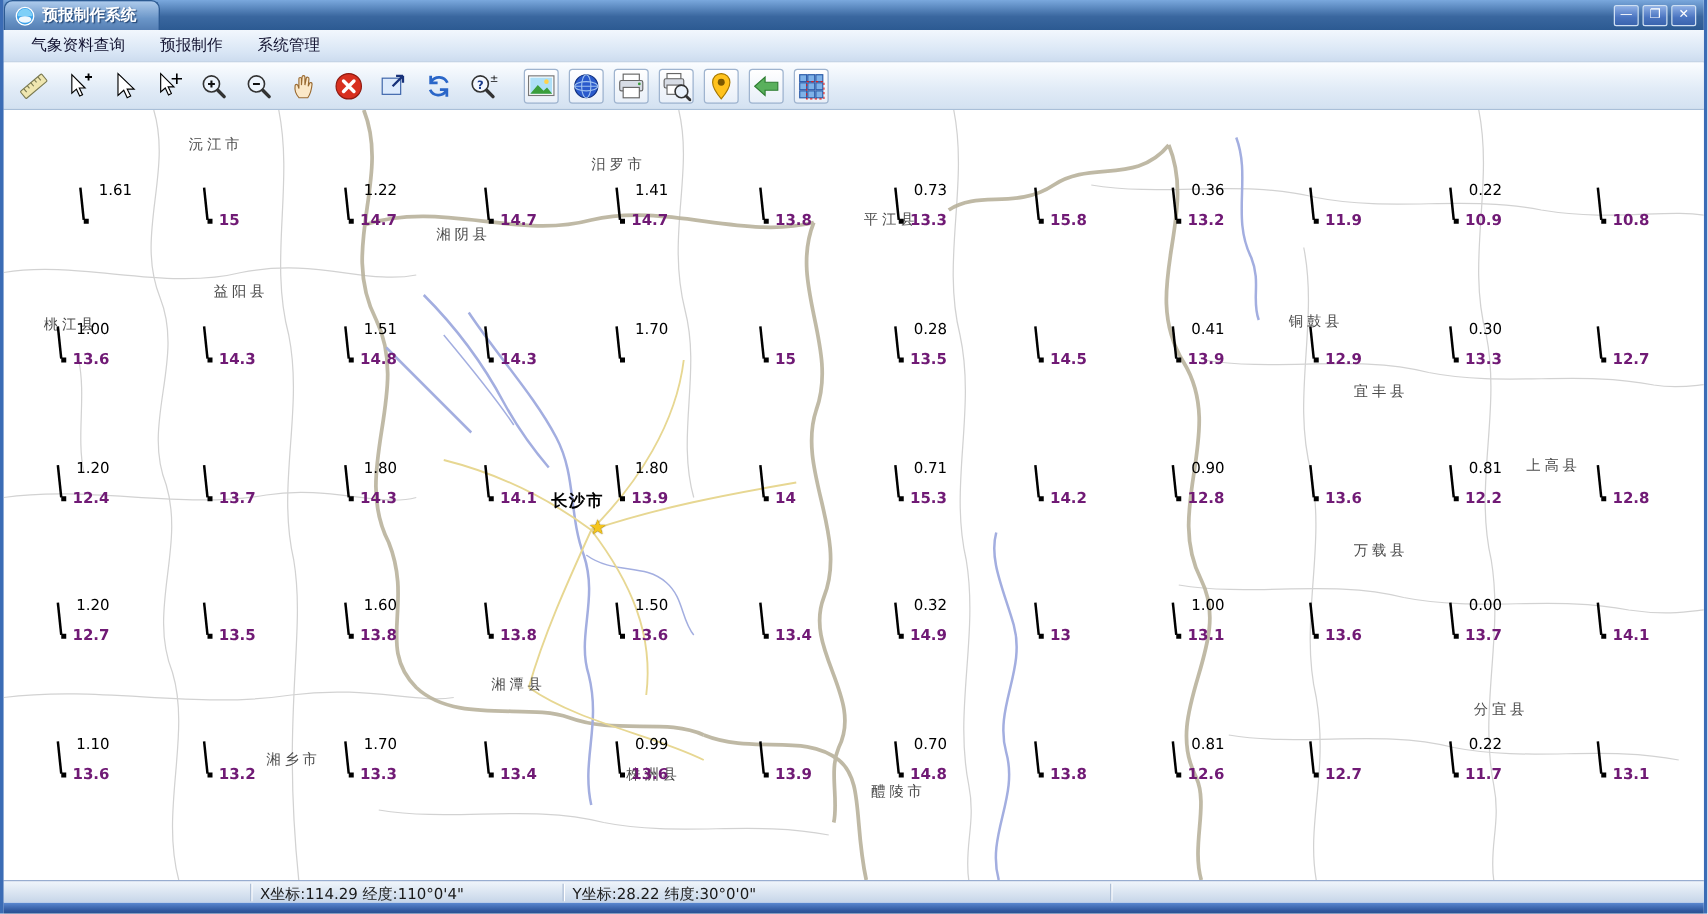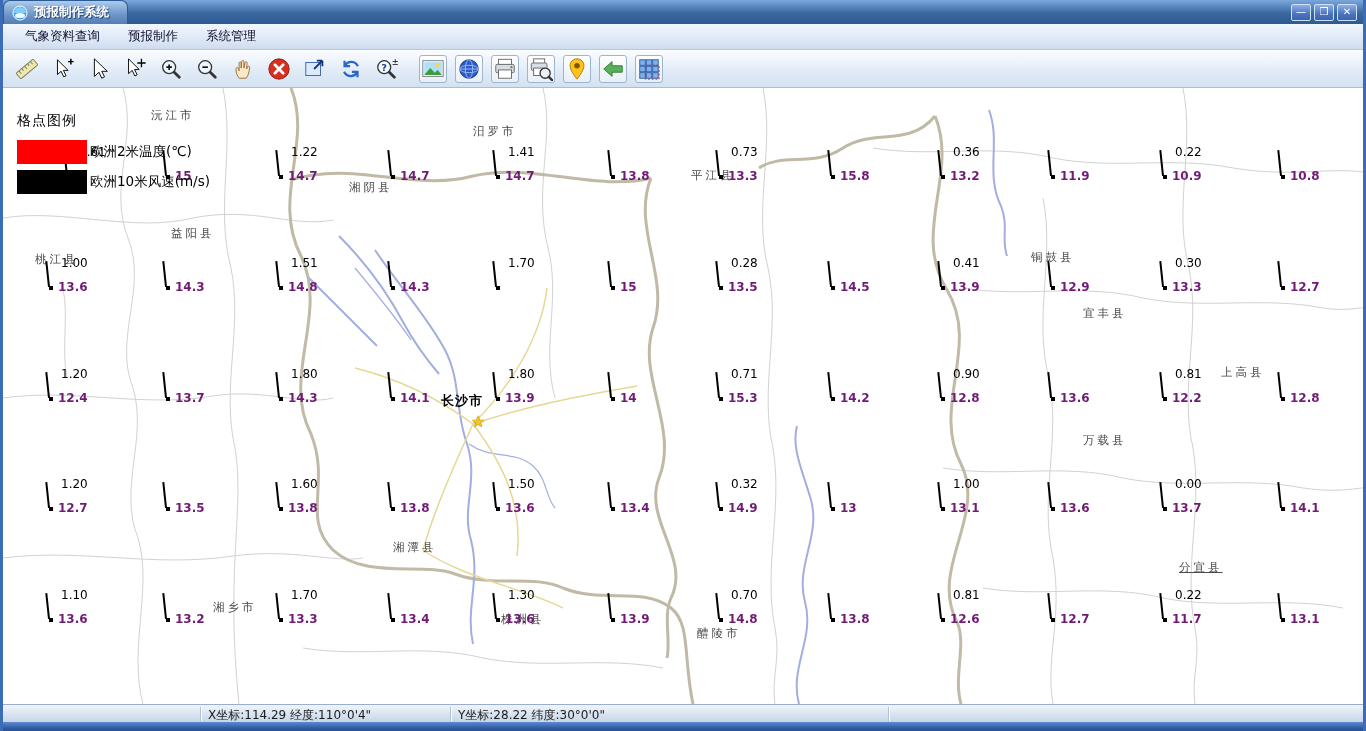--- a/index.html
+++ b/index.html
@@ -278,21 +278,21 @@
         <span class="city-label" style="left: 470px; top: 36px;">汨罗市</span>
         <span class="city-label" style="left: 330px; top: 92px; margin-left: 16px;">湘阴县</span>
         <span class="city-label" style="left: 688px; top: 80px; font-family: Liberation Mono, monospace;">平江县</span>
         <span class="city-label" style="left: 168px; top: 138px; font-family: Liberation Serif, serif;">益阳县</span>
         <span class="city-label" style="left: 32px; top: 164px;">桃江县</span>
         <span class="city-label" style="left: 1028px; top: 162px;">铜鼓县</span>
         <span class="city-label" style="left: 1080px; top: 218px;">宜丰县</span>
         <span class="city-label" style="left: 1218px; top: 277px;">上高县</span>
         <span class="city-label" style="left: 1080px; top: 345px;">万载县</span>
         <span class="city-label" style="left: 390px; top: 452px;">湘潭县</span>
-        <span class="city-label" style="left: 1176px; top: 472px; text-decoration: underline;">分宜县</span>
+        <span class="city-label" style="left: 1176px; top: 472px;">分宜县</span>
         <span class="city-label" style="left: 210px; top: 512px;">湘乡市</span>
         <span class="city-label" style="left: 498px; top: 524px;">株洲县</span>
         <span class="city-label" style="left: 694px; top: 538px;">醴陵市</span>
       </div>
     <div class="layer">
         <div class="gpoint" style="left: 66px; top: 89px;">
           <span class="barb"></span>
           <span class="pdot"></span>
           <span class="wind">1.61</span>
         </div>
@@ -571,21 +571,21 @@
           <span class="temp">13.3</span>
         </div>
         <div class="gpoint" style="left: 390px; top: 532px;">
           <span class="barb"></span>
           <span class="pdot"></span>
           <span class="temp">13.4</span>
         </div>
         <div class="gpoint" style="left: 495px; top: 532px;">
           <span class="barb"></span>
           <span class="pdot"></span>
-          <span class="wind">1.30</span>
+          <span class="wind">0.99</span>
           <span class="temp">13.6</span>
         </div>
         <div class="gpoint" style="left: 610px; top: 532px;">
           <span class="barb"></span>
           <span class="pdot"></span>
           <span class="temp">13.9</span>
         </div>
         <div class="gpoint" style="left: 718px; top: 532px;">
           <span class="barb"></span>
           <span class="pdot"></span>
@@ -614,33 +614,20 @@
           <span class="wind">0.22</span>
           <span class="temp">11.7</span>
         </div>
         <div class="gpoint" style="left: 1280px; top: 532px;">
           <span class="barb"></span>
           <span class="pdot"></span>
           <span class="temp">13.1</span>
         </div>
       </div>
 
-    <div class="legend">
-      <div class="legend-title">格点图例</div>
-      <div>
-          <div class="legend-row">
-            <span class="swatch" style="background:#ff0000"></span>
-            <span class="legend-label">欧洲2米温度(℃)</span>
-          </div>
-          <div class="legend-row">
-            <span class="swatch" style="background:#000000"></span>
-            <span class="legend-label">欧洲10米风速(m/s)</span>
-          </div>
-        </div>
-    </div>
 
     <span class="capital-star" style="left: 468px; top: 326px;">★</span>
     <span class="capital-label" style="left: 438px; top: 304px;">长沙市</span>
   </div>
 
   <div class="statusbar">
     <div class="status-sep" style="left:197px"></div>
     <span class="status-x">X坐标:114.29 经度:110°0'4"</span>
     <div class="status-sep" style="left:447px"></div>
     <span class="status-y">Y坐标:28.22 纬度:30°0'0"</span>

